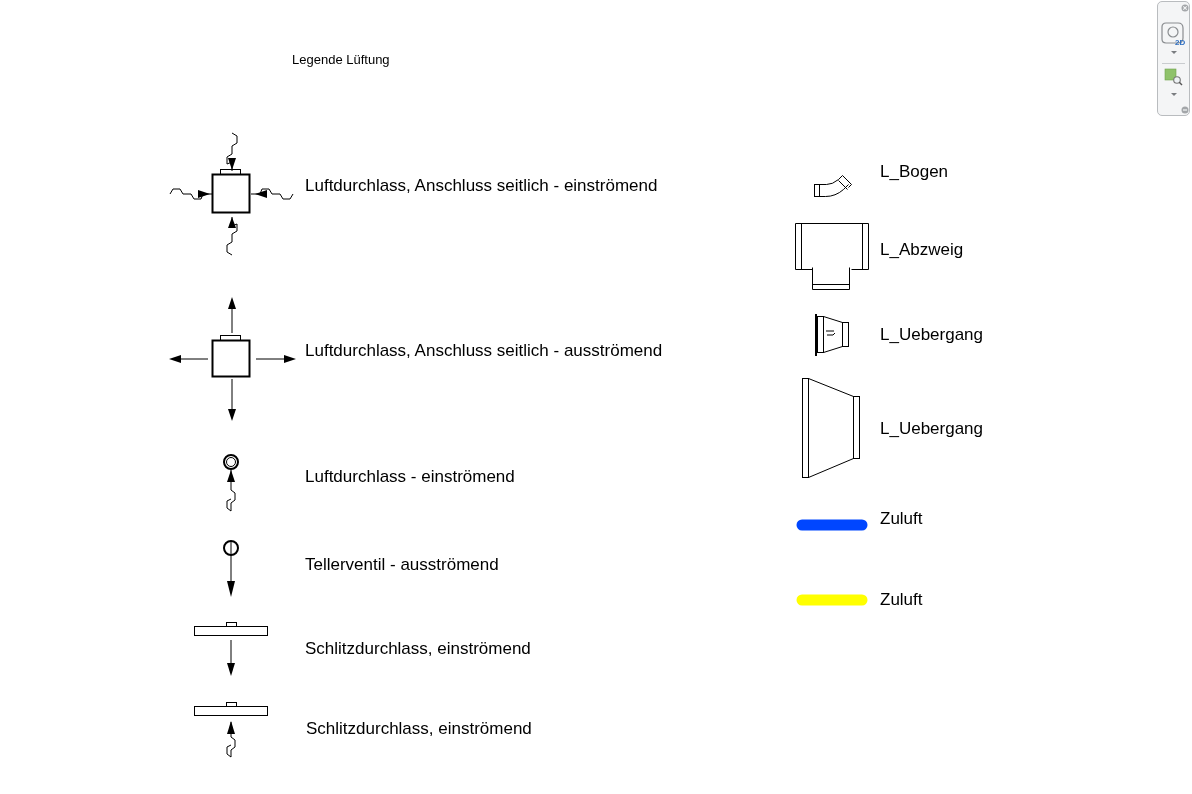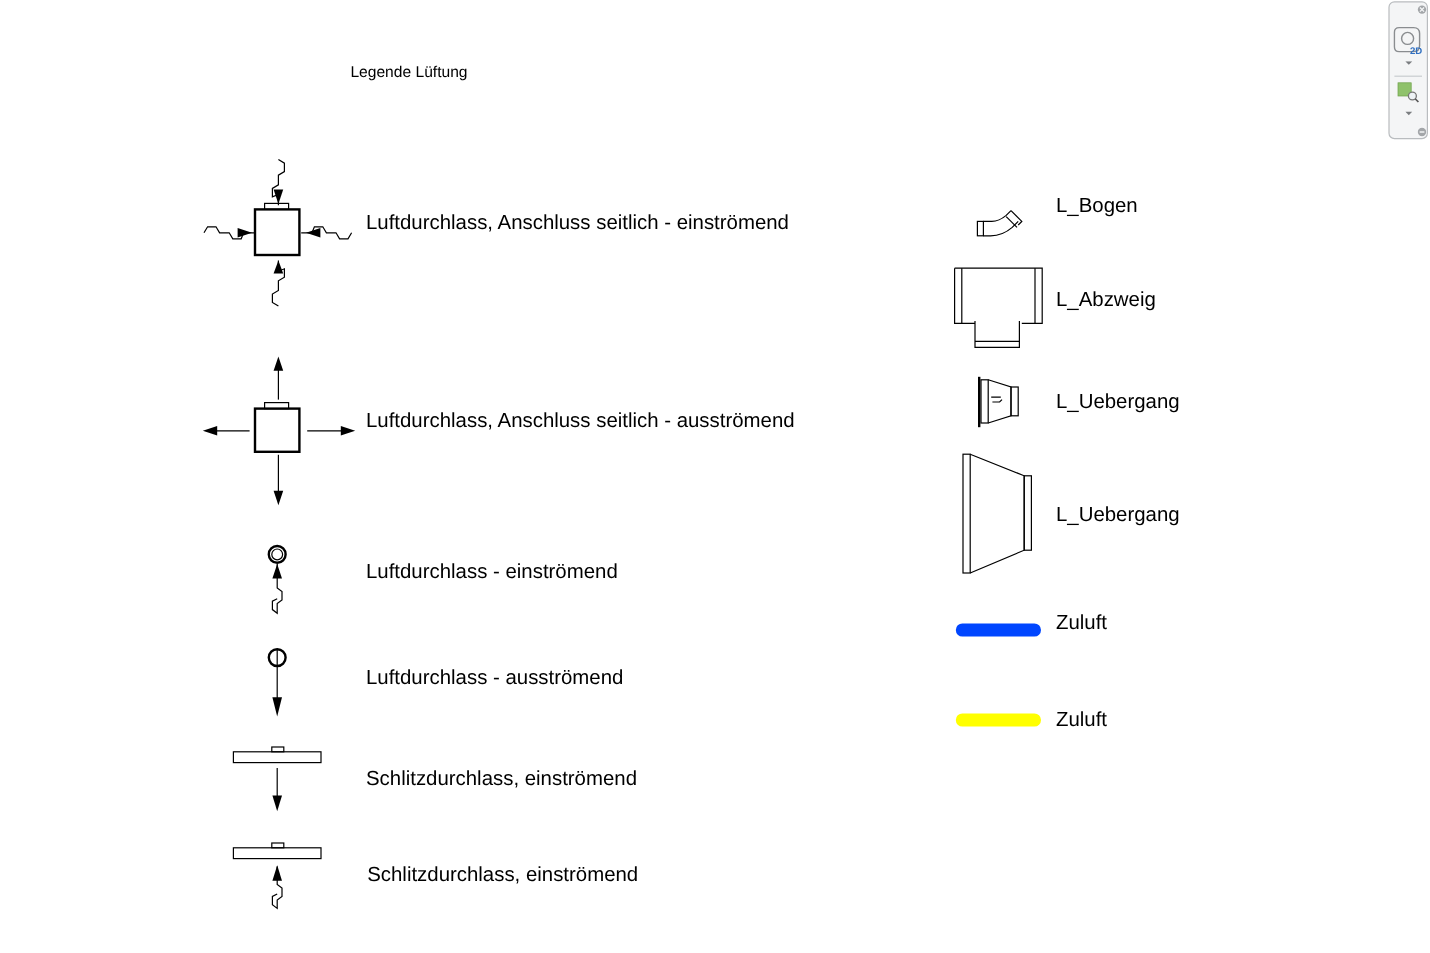--- a/index.html
+++ b/index.html
@@ -68,21 +68,21 @@
 <div class="lbl" style="left:305px;top:466px">Luftdurchlass - einströmend</div>
 
 <svg class="sym" style="left:215px;top:537px" width="32" height="64" viewBox="0 0 32 64">
   <g fill="none" stroke="#000" stroke-width="1">
     <circle cx="16" cy="11" r="7" stroke-width="2"></circle>
     <line x1="16" y1="4" x2="16" y2="18"></line>
     <line x1="16" y1="18" x2="16" y2="48"></line>
   </g>
   <polygon fill="#000" points="12,44 20,44 16,60"></polygon>
 </svg>
-<div class="lbl" style="left:305px;top:554px">Luftdurchlass - ausströmend</div>
+<div class="lbl" style="left:305px;top:554px">Tellerventil - ausströmend</div>
 
 <svg class="sym" style="left:190px;top:618px" width="82" height="62" viewBox="0 0 82 62">
   <g fill="none" stroke="#000" stroke-width="1">
     <rect x="4.5" y="8.5" width="73" height="9"></rect>
     <rect x="36.5" y="4.5" width="10" height="4"></rect>
     <line x1="41" y1="22" x2="41" y2="50"></line>
   </g>
   <polygon fill="#000" points="37,45 45,45 41,58"></polygon>
 </svg>
 <div class="lbl" style="left:305px;top:638px">Schlitzdurchlass, einströmend</div>

